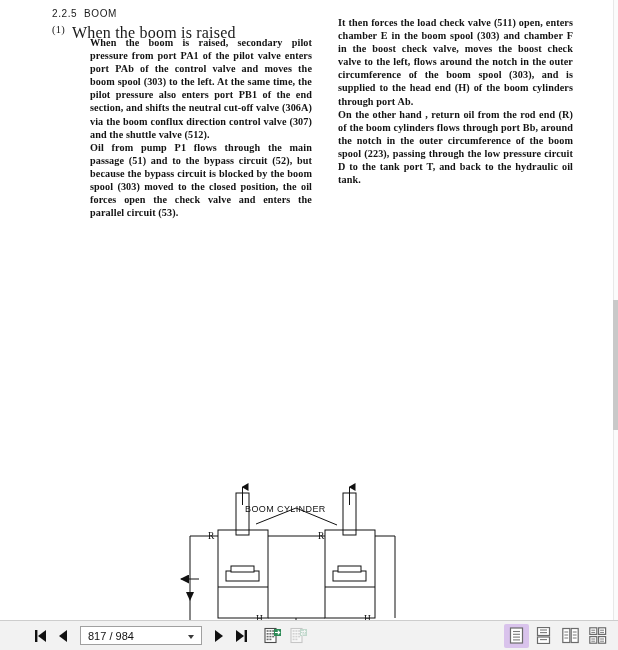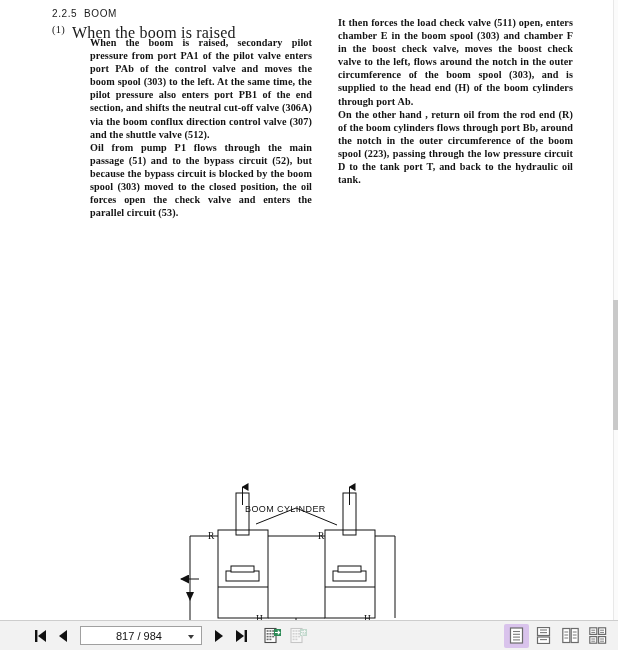--- a/index.html
+++ b/index.html
@@ -79,21 +79,20 @@
   .navbtn svg { display:block; }
 
   .pagebox {
     width: 122px; height: 19px;
     background: #ffffff;
     border: 1px solid #a0a0a0;
     display:flex; align-items:center;
     margin: 0 6px;
     position: relative;
     cursor: text;
-    padding-left: 28px;
   }
   .pagebox .val {
     font-family: "Liberation Sans", sans-serif;
     font-size: 11px; color:#111; padding-left: 7px;
   }
   .pagebox .caret {
     position:absolute; right: 7px; top: 50%;
     width: 0; height: 0; margin-top:-1px;
     border-left: 3.5px solid transparent;
     border-right: 3.5px solid transparent;

